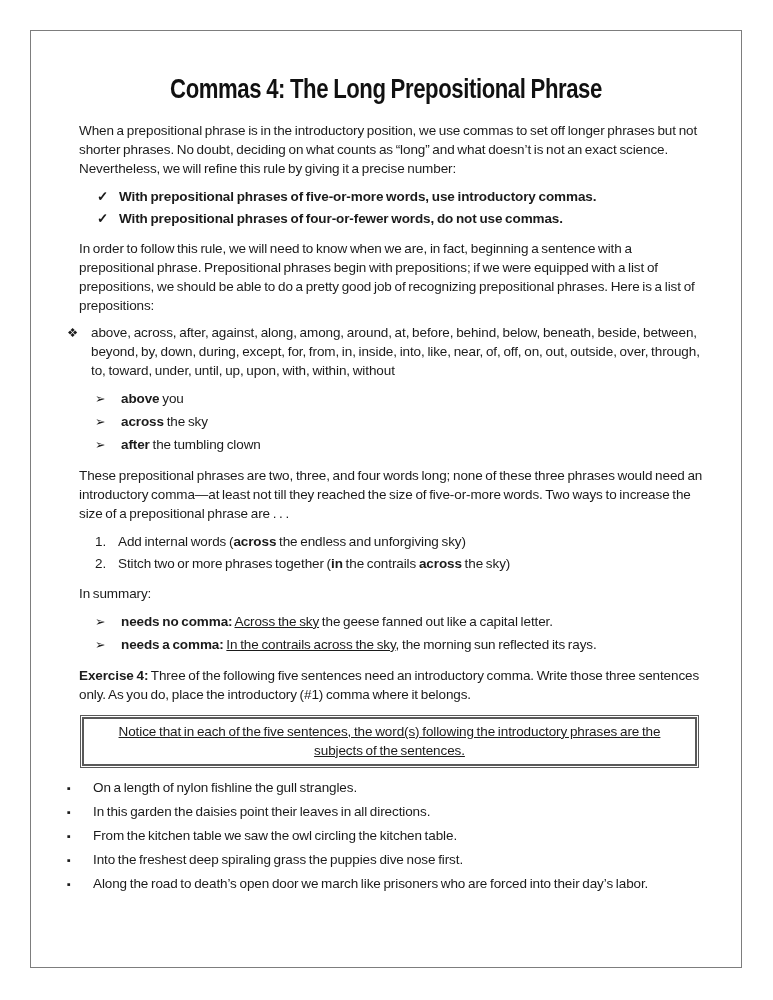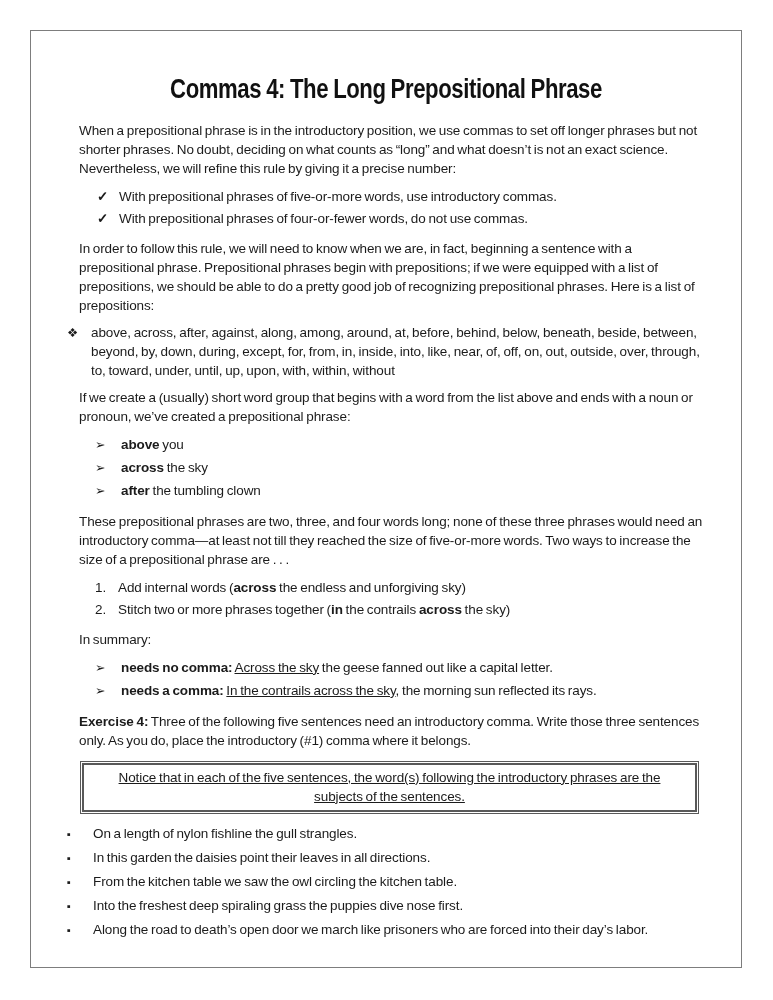--- a/index.html
+++ b/index.html
@@ -34,21 +34,21 @@
   .st-b{font-weight:700;}
   .st-i{}
   .st-u{text-decoration:underline;}
   .list{margin:0 0 8px 0;padding:0;list-style:none;}
   .li{display:flex;margin:1px 0 3px 0;}
   .blt{flex:0 0 auto;}
   .txt{flex:1 1 auto;}
   
   .check-list .li{padding-left:30px;}
   .check-list .blt{width:22px;font-weight:700;}
-  .check-list .txt{font-weight:400;}
+  .check-list .txt{font-weight:700;}
   
   .diamond-item{display:flex;margin:0 0 8px 0;}
   .diamond-item .blt{width:24px;font-size:12.5px;padding-top:1px;}
   
   .arrow-list .li{padding-left:28px;}
   .arrow-list .blt{width:26px;font-size:12.5px;padding-top:1px;}
   
   .num-list .li{padding-left:28px;}
   .num-list .blt{width:23px;}
   
@@ -87,21 +87,20 @@
     </div>
   </div>
 
   <p class="para">In order to follow this rule, we will need to know when we are, in fact, beginning a sentence with a prepositional phrase. Prepositional phrases begin with prepositions; if we were equipped with a list of prepositions, we should be able to do a pretty good job of recognizing prepositional phrases. Here is a list of prepositions:</p>
 
   <div class="diamond-item">
     <span class="blt">❖</span>
     <span class="txt">above, across, after, against, along, among, around, at, before, behind, below, beneath, beside, between, beyond, by, down, during, except, for, from, in, inside, into, like, near, of, off, on, out, outside, over, through, to, toward, under, until, up, upon, with, within, without</span>
   </div>
 
-  <p class="para">If we create a (usually) short word group that begins with a word from the list above and ends with a noun or pronoun, we’ve created a prepositional phrase:</p>
 
   <div class="list arrow-list">
     <div class="li">
       <span class="blt">➢</span>
       <span class="txt"><span class="st-b">above</span><span> you</span></span>
     </div>
     <div class="li">
       <span class="blt">➢</span>
       <span class="txt"><span class="st-b">across</span><span> the sky</span></span>
     </div>

